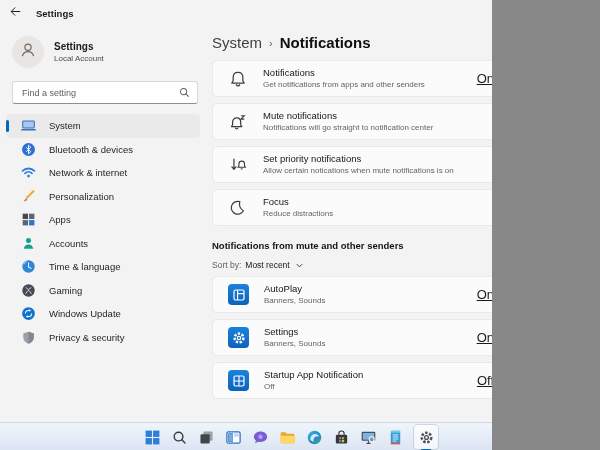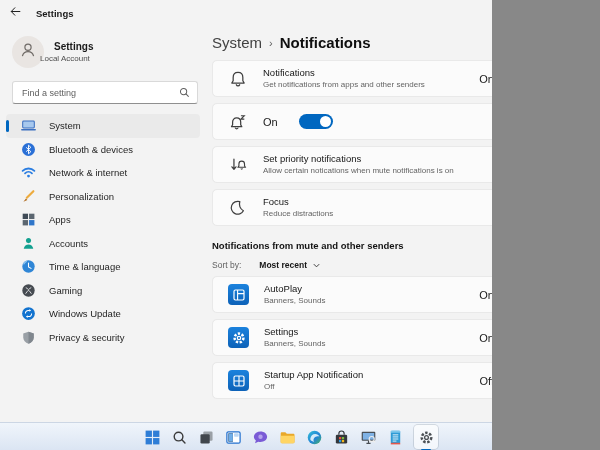--- a/index.html
+++ b/index.html
@@ -13,21 +13,21 @@
   .tb-title{font-size:9.5px;font-weight:bold;margin-left:6px;}
   .win-controls{position:absolute;right:0;top:0;height:26px;display:flex;}
   .win-btn{width:28px;height:26px;display:flex;align-items:center;justify-content:center;}
   .win-btn svg{width:11px;height:11px;}
   
   .sidebar{position:absolute;left:0;top:26px;width:208px;height:396px;}
   .avatar{position:absolute;left:12px;top:10px;width:32px;height:32px;border-radius:50%;background:#e9e5e2;
     display:flex;align-items:center;justify-content:center;}
   .avatar svg{width:20px;height:20px;}
   .user-name{position:absolute;left:54px;top:15px;font-size:10px;font-weight:bold;}
-  .user-type{position:absolute;left:40px;top:28px;font-size:8px;color:#4d4d4d;}
+  .user-type{position:absolute;left:54px;top:28px;font-size:8px;color:#4d4d4d;}
   .searchbox{position:absolute;left:12px;top:55px;width:186px;height:23px;background:#fff;
     border:1px solid #d9d9d9;border-bottom-color:#8f8f8f;border-radius:3px;display:flex;align-items:center;padding:0 7px;}
   .searchbox input{border:0;outline:0;flex:1;font-size:9px;font-family:Liberation Sans, sans-serif;background:transparent;color:#333;}
   .searchbox input::placeholder{color:#5f5f5f;}
   .search-glyph svg{width:11px;height:11px;display:block;}
   .nav{position:absolute;left:0;top:88px;right:0;}
   .nav-item{position:relative;height:23.5px;margin:0 8px 0 6px;display:flex;align-items:center;
     padding-left:15px;border-radius:4px;cursor:default;}
   .nav-item.sel{background:#eaeaea;}
   .nav-item.sel::before{content:'';position:absolute;left:0;top:5.5px;width:3px;height:12px;border-radius:2px;background:var(--accent);}
@@ -44,32 +44,32 @@
   .cards.apps{margin-top:6px;}
   .card-row{display:flex;align-items:center;height:37px;margin-bottom:6px;background:#fbfbfb;
     border:1px solid #e9e9e9;border-radius:5px;padding:0 13px 0 15px;box-shadow:0 0 1px rgba(0,0,0,.03);}
   .row-icon{width:20px;height:20px;margin-right:15px;flex:0 0 auto;display:flex;align-items:center;justify-content:center;}
   .row-icon svg{width:18px;height:18px;display:block;}
   .row-icon.tile{width:21px;height:21px;border-radius:4px;background:linear-gradient(180deg,#1b82dd,#0d62b8);}
   .row-icon.tile svg{width:16px;height:16px;}
   .row-text{flex:1;min-width:0;line-height:1.25;}
   .row-title{font-size:9.5px;color:#161616;}
   .row-sub{font-size:8px;color:#646464;margin-top:1px;}
-  .row-state{font-size:11px;margin-right:21px;color:#1a1a1a;}
+  .row-state{font-size:13px;margin-right:21px;color:#1a1a1a;text-decoration:underline;}
   .toggle{position:relative;width:34px;height:15px;border-radius:8px;flex:0 0 auto;}
   .toggle.on{background:var(--accent);}
   .toggle.on .knob{position:absolute;right:2px;top:2px;width:11px;height:11px;border-radius:50%;background:#fff;}
   .toggle.off{background:#f2f2f2;border:1px solid #868686;}
   .toggle.off .knob{position:absolute;left:2px;top:1.5px;width:10px;height:10px;border-radius:50%;background:#5a5a5a;}
   .chev{margin-left:12px;width:11px;height:11px;flex:0 0 auto;}
   .chev svg{width:11px;height:11px;display:block;}
   .sec-heading{margin:14px 0 0 4px;font-size:9.5px;font-weight:bold;color:#141414;}
   .sort-row{margin:9px 0 0 4px;display:flex;align-items:center;font-size:8.5px;}
-  .sort-label{color:#5f5f5f;margin-right:18px;}
-  .sort-value{color:#161616;font-weight:bold;}
+  .sort-label{color:#5f5f5f;margin-right:4px;}
+  .sort-value{color:#161616;font-weight:normal;}
   .sort-chev{margin-left:5px;width:9px;height:9px;}
   .sort-chev svg{width:9px;height:9px;display:block;}
   .scrollbar{position:absolute;right:3px;top:46px;width:3px;height:173px;border-radius:2px;background:#9b9b9b;}
   
   .taskbar{position:absolute;left:0;top:422px;width:600px;height:28px;
     background:linear-gradient(180deg,#f0f5fb,#dbe5f3);border-top:1px solid #ccd6e4;}
   .tb-icons{position:absolute;left:144px;top:0;height:28px;display:flex;align-items:center;gap:10px;}
   .tb-icon{position:relative;width:17px;height:17px;display:flex;align-items:center;justify-content:center;}
   .tb-icon svg{width:17px;height:17px;display:block;}
   .tb-icon.active{width:24px;height:24px;background:rgba(255,255,255,.65);border-radius:4px;box-shadow:0 0 0 1px rgba(120,130,145,.25);}
@@ -258,20 +258,24 @@
           </span>
         </div>
         <div class="card-row">
           <span class="row-icon">
             <svg viewBox="0 0 16 16">
               <path d="M6.8 4.4c2.2 0 3.6 1.6 3.6 3.7v2.3l1 1.8H2.2l1-1.8V8.1c0-2.1 1.4-3.7 3.6-3.7z" fill="none" stroke="#3e3e3e" stroke-width="1.1" stroke-linejoin="round"></path>
               <path d="M5.6 13.4a1.4 1.4 0 002.4 0" fill="none" stroke="#3e3e3e" stroke-width="1" stroke-linecap="round"></path>
               <path d="M10.6 2.4h3l-3 3h3" fill="none" stroke="#3e3e3e" stroke-width="1"></path>
             </svg>
           </span>
+          <div class="row-text">
+            <div class="row-title">Mute notifications</div>
+            <div class="row-sub">Notifications will go straight to notification center</div>
+          </div>
           <span class="row-state">On</span>
           <span class="toggle on">
             <span class="knob"></span>
           </span>
         </div>
         <div class="card-row">
           <span class="row-icon">
             <svg viewBox="0 0 16 16">
               <path d="M4.4 2.8v9M2.6 9.6l1.8 2.2 1.8-2.2" fill="none" stroke="#3e3e3e" stroke-width="1.1" stroke-linecap="round" stroke-linejoin="round"></path>
               <path d="M11.3 4.6c1.5 0 2.5 1.1 2.5 2.5v1.7l.7 1.2H8.1l.7-1.2V7.1c0-1.4 1-2.5 2.5-2.5z" fill="none" stroke="#3e3e3e" stroke-width="1"></path>

